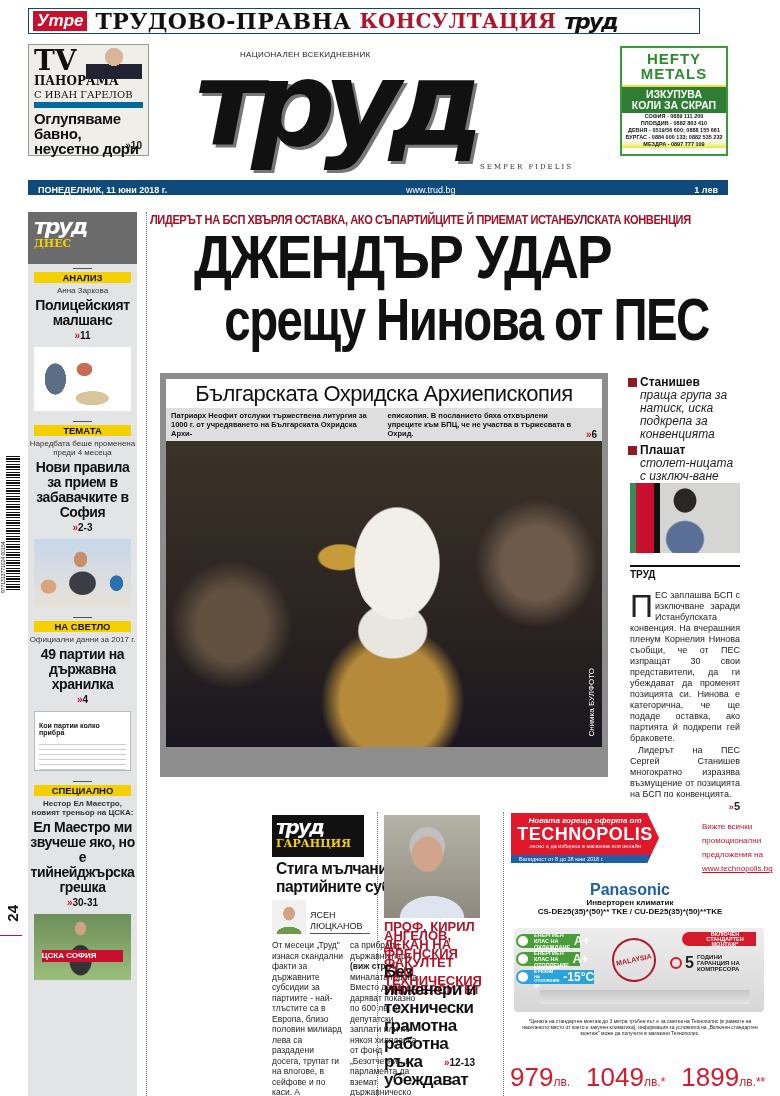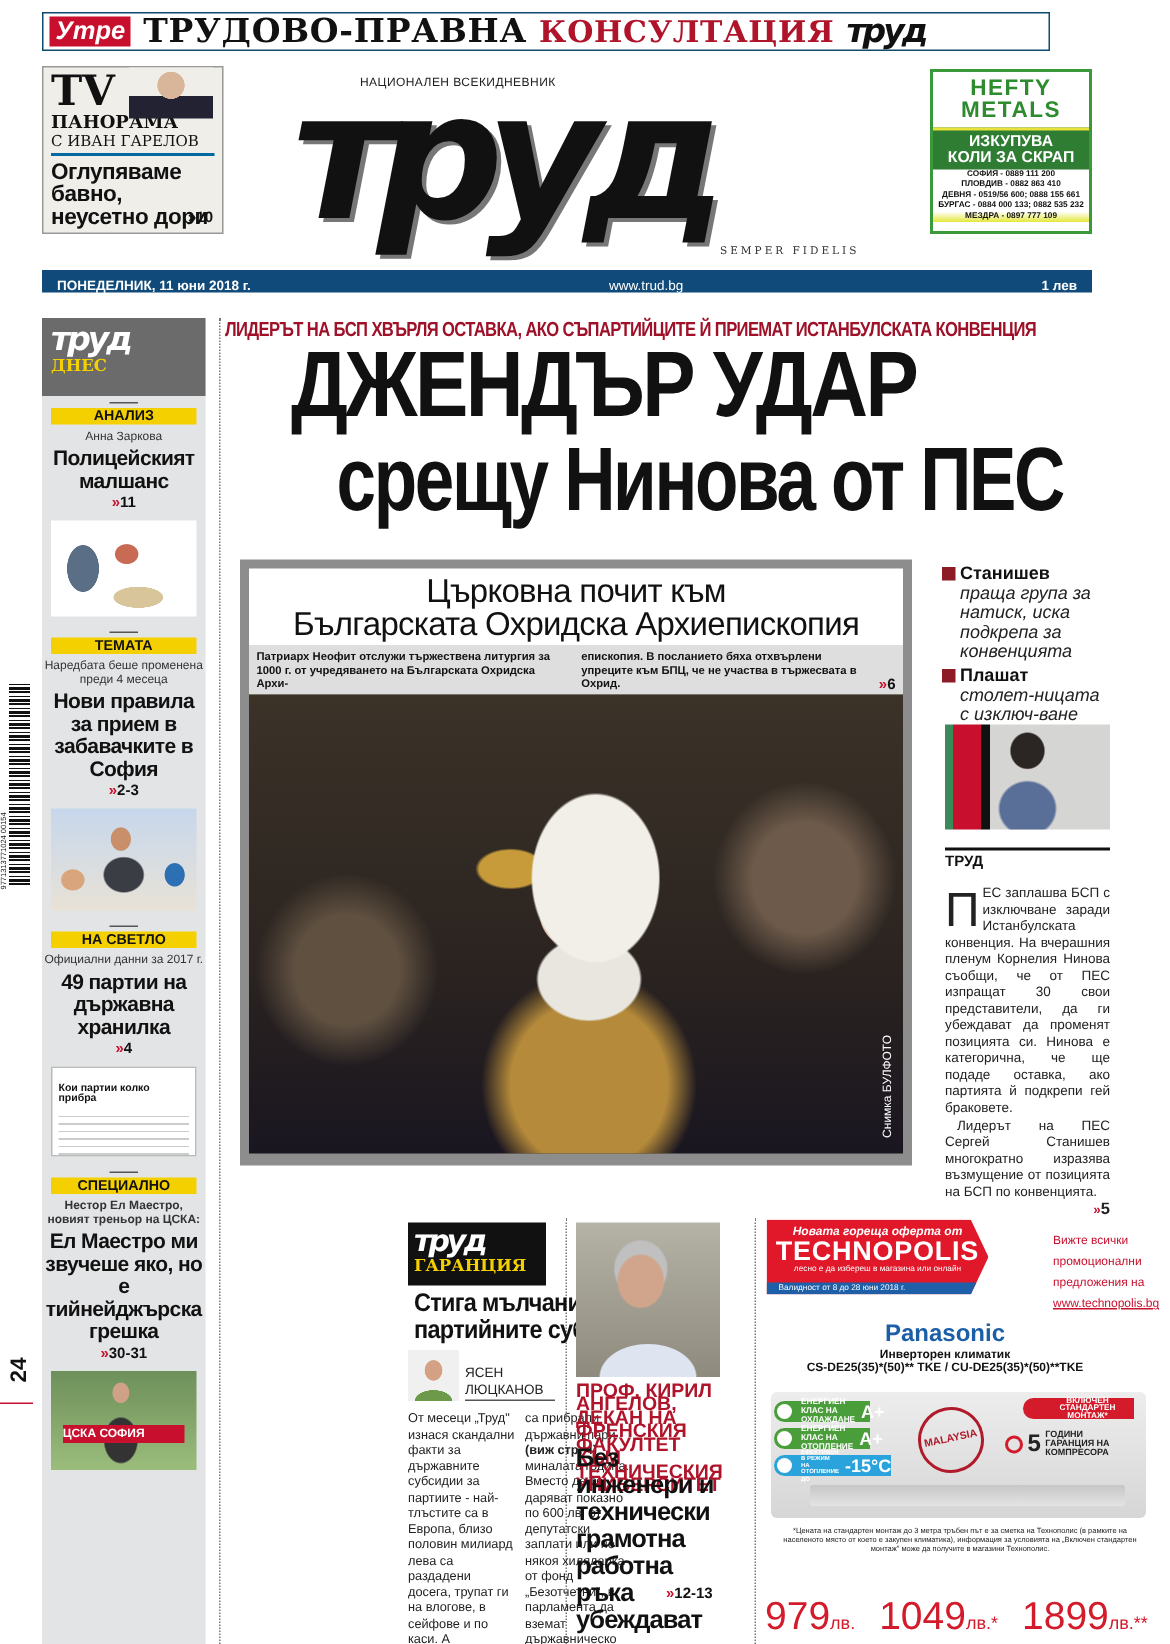--- a/index.html
+++ b/index.html
@@ -9,21 +9,21 @@
 
 #topbar{left:28px;top:8px;width:672px;height:26px;border:1px solid #0c4a6e;background:#fff;display:flex;align-items:center;padding-left:4px;gap:8px}
 #utre{background:#c8102e;color:#fff;font-weight:bold;font-size:17px;padding:0 4px;height:20px;line-height:20px;font-family:"Liberation Sans",sans-serif;font-style:italic}
 #banner-t1{font-family:"DejaVu Serif",serif;font-weight:bold;font-size:22px;letter-spacing:0.5px;color:#111}
 #banner-t2{font-family:"DejaVu Serif",serif;font-weight:bold;font-size:20px;color:#b0142a;letter-spacing:0.5px}
 .logo-mini{font-family:"DejaVu Sans",sans-serif;font-weight:900;font-size:22px;color:#111;letter-spacing:-2px;font-style:italic}
 
 #tv{left:28px;top:44px;width:121px;height:112px;border:1px solid #999;background:#efeee9;padding:3px 5px}
 #tv .tvbig{font-family:"DejaVu Serif",serif;font-weight:bold;font-size:28px;line-height:26px}
 #tv .pan{font-family:"DejaVu Serif",serif;font-weight:bold;font-size:12px;line-height:14px}
-#tv .host{font-family:"DejaVu Serif",serif;font-size:10px;border-bottom:2px solid #0369a1;padding-bottom:1px;line-height:13px}
+#tv .host{font-family:"DejaVu Serif",serif;font-size:10px;border-bottom:6px solid #0369a1;padding-bottom:1px;line-height:13px}
 #tv .head{font-weight:bold;font-size:15px;line-height:15px;margin-top:3px;letter-spacing:-0.3px}
 #tv .pg{position:absolute;right:6px;bottom:4px;font-size:10px;font-weight:bold}
 #tv-photo{position:absolute;right:6px;top:0;width:56px;height:34px;background:radial-gradient(circle at 50% 35%,#d9b59a 0 25%,transparent 26%),linear-gradient(#efeee9 55%,#223 56%)}
 
 #masthead{left:195px;top:44px;width:400px;height:132px}
 #masthead .logo{font-family:"DejaVu Sans",sans-serif;font-weight:900;font-style:italic;font-size:118px;letter-spacing:-12px;line-height:120px;color:#111;text-shadow:3px 3px 0 #777}
 #mast-sub{left:240px;top:50px;font-size:8px;letter-spacing:0.3px;color:#222}
 #mast-motto{left:480px;top:163px;font-family:"DejaVu Serif",serif;font-size:7px;letter-spacing:2px;color:#333}
 
 #hefty{left:620px;top:46px;width:108px;height:110px;border:2px solid #3a9a3a;background:#fff;text-align:center;overflow:hidden}
@@ -239,21 +239,20 @@
 <div class="abs vdot" style="left:146px;top:212px;height:884px"></div>
 <div class="abs vdot" style="left:377px;top:812px;height:284px"></div>
 <div class="abs vdot" style="left:503px;top:812px;height:284px"></div>
 
 <div id="kicker" class="abs cond" style="transform:scaleX(0.82)">ЛИДЕРЪТ НА БСП ХВЪРЛЯ ОСТАВКА, АКО СЪПАРТИЙЦИТЕ Й ПРИЕМАТ ИСТАНБУЛСКАТА КОНВЕНЦИЯ</div>
 <div id="h1a" class="abs">ДЖЕНДЪР УДАР</div>
 <div id="h1b" class="abs">срещу Нинова от ПЕС</div>
 
 <div id="photobox" class="abs">
   <div id="pb-title">
-    <div>Църковна почит към</div>
     <div>Българската Охридска Архиепископия</div>
   </div>
   <div id="pb-cap">
     <div style="width:48%">Патриарх Неофит отслужи тържествена литургия за 1000 г. от учредяването на Българската Охридска Архи-</div>
     <div style="width:46%">епископия. В посланието бяха отхвърлени упреците към БПЦ, че не участва в тържесвата в Охрид.</div>
     <div class="pg"><b>»</b><span>6</span></div>
   </div>
   <div id="pb-photo">
     <div id="photo-credit" class="abs">Снимка БУЛФОТО</div>
   </div>

